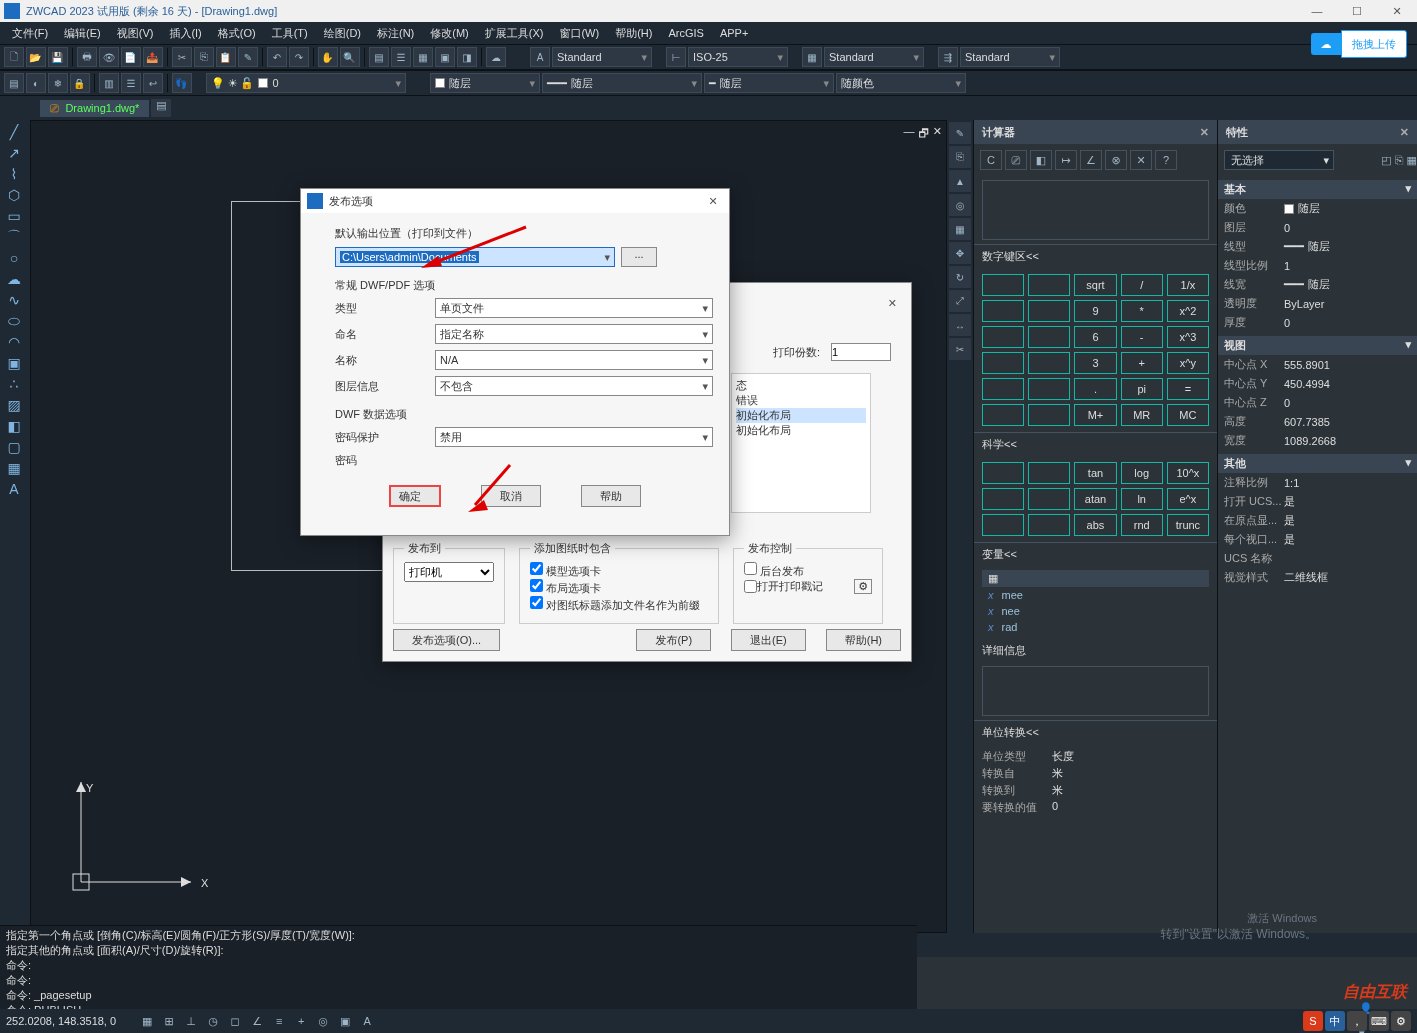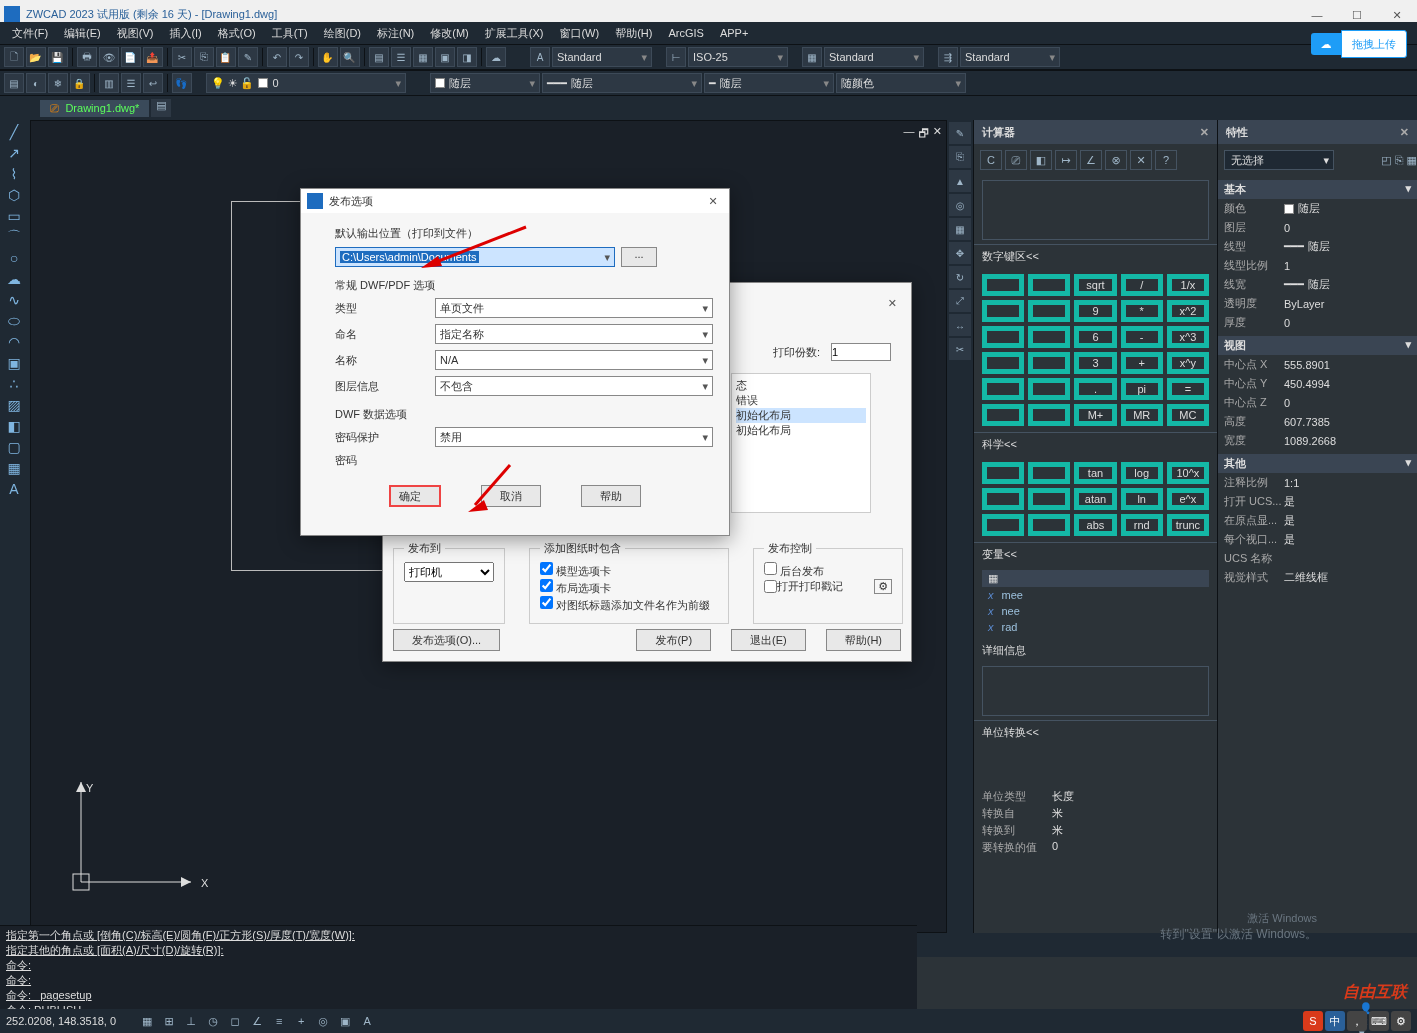--- a/index.html
+++ b/index.html
@@ -1,17 +1,17 @@
 <!DOCTYPE html>
 <html><head>
 <meta charset="utf-8">
 <style>
 * { margin:0; padding:0; box-sizing:border-box; font-family:"Microsoft YaHei","Segoe UI",sans-serif; font-size:11px; }
 body { width:1417px; height:1033px; background:#2c3338; overflow:hidden; position:relative; }
-.titlebar { height:22px; background:#f0f0f0; display:flex; align-items:flex-end; padding:0 4px; color:#2a6099; }
+.titlebar { height:22px; background:#f0f0f0; display:flex; align-items:center; padding:8px 4px; color:#2a6099; }
 .titlebar .logo { width:16px; height:16px; background:#1e6cbf; margin-right:6px; }
 .titlebar .title { flex:1; font-size:11px; }
 .titlebar .wincontrols { display:flex; gap:8px; }
 .titlebar .wincontrols span { width:32px; text-align:center; color:#555; cursor:pointer; }
 .menubar { height:22px; background:#1f2933; display:flex; align-items:center; padding:0 4px; }
 .menubar span { color:#ddd; padding:0 8px; font-size:11px; cursor:pointer; }
 .tbar { height:26px; background:#1f2933; border-top:1px solid #0d1115; border-bottom:1px solid #0d1115; display:flex; align-items:center; padding:0 4px; gap:2px; }
 .tbar .ico { width:20px; height:20px; background:#2d3844; border:1px solid #3d4a58; display:flex; align-items:center; justify-content:center; color:#9fb6c8; font-size:10px; cursor:pointer; }
 .tbar .sep { width:1px; height:18px; background:#0d1115; margin:0 2px; }
 .tbar .combo { height:20px; background:#2d3844; border:1px solid #3d4a58; color:#ddd; padding:0 4px; display:flex; align-items:center; min-width:70px; position:relative; }
@@ -32,44 +32,44 @@
 .righttools { width:26px; background:#1f2933; display:flex; flex-direction:column; padding:2px; gap:2px; }
 .righttools .ti { width:22px; height:22px; background:#2d3844; display:flex; align-items:center; justify-content:center; color:#9fb6c8; font-size:10px; cursor:pointer; }
 .calcpanel { width:244px; background:#2c3338; border-left:1px solid #0d1115; }
 .panelhdr { height:24px; background:#3a4553; display:flex; align-items:center; padding:0 8px; color:#ddd; font-size:12px; font-weight:bold; }
 .panelhdr .x { margin-left:auto; color:#aaa; cursor:pointer; }
 .calc-icons { display:flex; gap:3px; padding:6px; }
 .calc-icons .ci { width:22px; height:20px; border:1px solid #455361; display:flex; align-items:center; justify-content:center; color:#9fb6c8; cursor:pointer; }
 .calc-disp { margin:4px 8px; height:60px; border:1px solid #455361; }
 .calc-sect { padding:4px 8px; color:#ddd; background:#2c3338; border-top:1px solid #455361; cursor:pointer; }
 .calc-grid { display:grid; grid-template-columns:repeat(4,1fr); gap:4px; padding:6px 8px; }
-.calc-grid .cb { height:22px; border:5px solid #14b8a6; display:flex; align-items:center; justify-content:center; color:#ddd; cursor:pointer; font-size:11px; }
+.calc-grid .cb { height:22px; border:1px solid #14b8a6; display:flex; align-items:center; justify-content:center; color:#ddd; cursor:pointer; font-size:11px; }
 .calc-vars { margin:4px 8px; }
 .calc-vars .vh { background:#3a4553; padding:2px 6px; color:#ddd; }
 .calc-vars .vr { display:flex; padding:2px 6px; color:#9cc0dc; }
 .calc-vars .vr .vx { color:#5b8bd0; font-style:italic; margin-right:8px; }
 .calc-detail { padding:4px 8px; color:#ddd; }
-.calc-unit { padding:4px 8px;margin-top:40px; }
+.calc-unit { padding:4px 8px; }
 .calc-unit .ur { display:flex; padding:1px 0; }
 .calc-unit .ur .ul { width:70px; color:#aaa; }
 .calc-unit .ur .uv { color:#ddd; }
 .proppanel { width:200px; background:#2c3338; border-left:1px solid #0d1115; }
 .prop-sel { margin:6px; height:20px; background:#1f2933; border:1px solid #455361; color:#ddd; padding:0 6px; display:flex; align-items:center; position:relative; width:110px; }
 .prop-sel::after { content:"▾"; position:absolute; right:4px; }
 .prop-sect { display:flex; background:#3a4553; padding:2px 6px; color:#ddd; font-weight:bold; margin-top:4px; }
 .prop-sect .arr { margin-left:auto; }
 .prop-row { display:flex; padding:2px 6px; }
 .prop-row .pl { width:60px; color:#aaa; }
 .prop-row .pv { flex:1; color:#ddd; display:flex; align-items:center; gap:4px; }
 .prop-row .sw { width:10px; height:10px; background:#fff; border:1px solid #888; }
 .bottombar { position:absolute; bottom:76px; left:0; right:0; height:24px; background:#1f2933; display:flex; align-items:center; }
 .bottombar .btab { padding:2px 12px; color:#ddd; background:#3a4553; margin-right:1px; cursor:pointer; font-size:11px; }
 .bottombar .btab.active { background:#4a5868; }
 .bottombar .nav { width:18px; color:#9fb6c8; text-align:center; cursor:pointer; }
-.cmdline { position:absolute; bottom:24px; left:0; right:500px; height:84px; background:#1a2028; color:#ddd; padding:2px 6px; font-family:"SimSun",monospace; font-size:12px; overflow:hidden; border-top:1px solid #0d1115;text-decoration:underline; }
+.cmdline { position:absolute; bottom:24px; left:0; right:500px; height:84px; background:#1a2028; color:#ddd; padding:2px 6px; font-family:"SimSun",monospace; font-size:12px; overflow:hidden; border-top:1px solid #0d1115; }
 .statusbar { position:absolute; bottom:0; left:0; right:0; height:24px; background:#1f2933; display:flex; align-items:center; padding:0 6px; color:#ddd; }
 .statusbar .sico { width:22px; height:20px; display:flex; align-items:center; justify-content:center; color:#9fb6c8; cursor:pointer; }
 .statusbar .spacer { flex:1; }
 
 .dialog { position:absolute; background:#f6f6f6; border:1px solid #888; box-shadow:0 4px 20px rgba(0,0,0,.4); }
 .dlg-title { height:24px; background:#fff; display:flex; align-items:center; padding:0 6px; }
 .dlg-title .dl { width:16px; height:16px; background:#1e6cbf; margin-right:6px; }
 .dlg-title .dt { flex:1; color:#333; }
 .dlg-title .dx { width:20px; text-align:center; color:#555; cursor:pointer; }
 .dlg-body { padding:10px 16px; color:#333; }
@@ -481,21 +481,21 @@
     <div style="position:absolute;right:20px;top:60px">
       <span>打印份数:</span>
       <input type="number" style="width: 60px; height: 18px; border: 1px solid rgb(136, 136, 136); margin-left: 8px;" value="1">
     </div>
     <div style="position:absolute;right:40px;top:90px;width:140px;height:140px;border:1px solid #ccc;background:#fff;padding:4px;font-size:11px">
       <div>态</div>
       <div>错误</div>
       <div style="background:#cce4ff">初始化布局</div>
       <div>初始化布局</div>
     </div>
-    <div style="position:absolute;left:10px;top:250px;display:flex;gap:24px">
+    <div style="position:absolute;left:10px;top:250px;display:flex;gap:14px">
       <fieldset class="fieldset" style="width:110px"><legend>发布到</legend>
         <select style="width:90px;height:20px"><option>打印机</option></select>
       </fieldset>
       <fieldset class="fieldset" style="width:200px">
           <legend>添加图纸时包含</legend>
         <label style="display:block"><input type="checkbox" checked="" style=""> <span>模型选项卡</span></label>
         <label style="display:block"><input type="checkbox" checked="" style=""> <span>布局选项卡</span></label>
         <label style="display:block"><input type="checkbox" checked="" style=""> <span>对图纸标题添加文件名作为前缀</span></label>
       </fieldset>
       <fieldset class="fieldset" style="width:150px">

